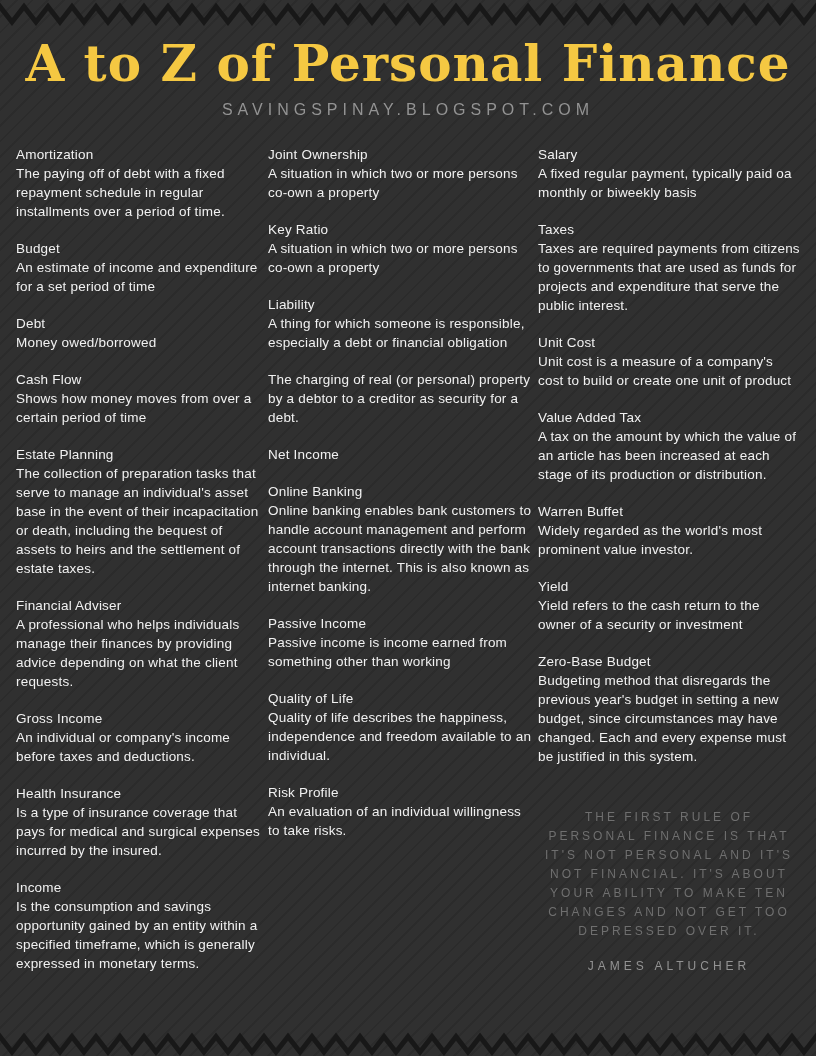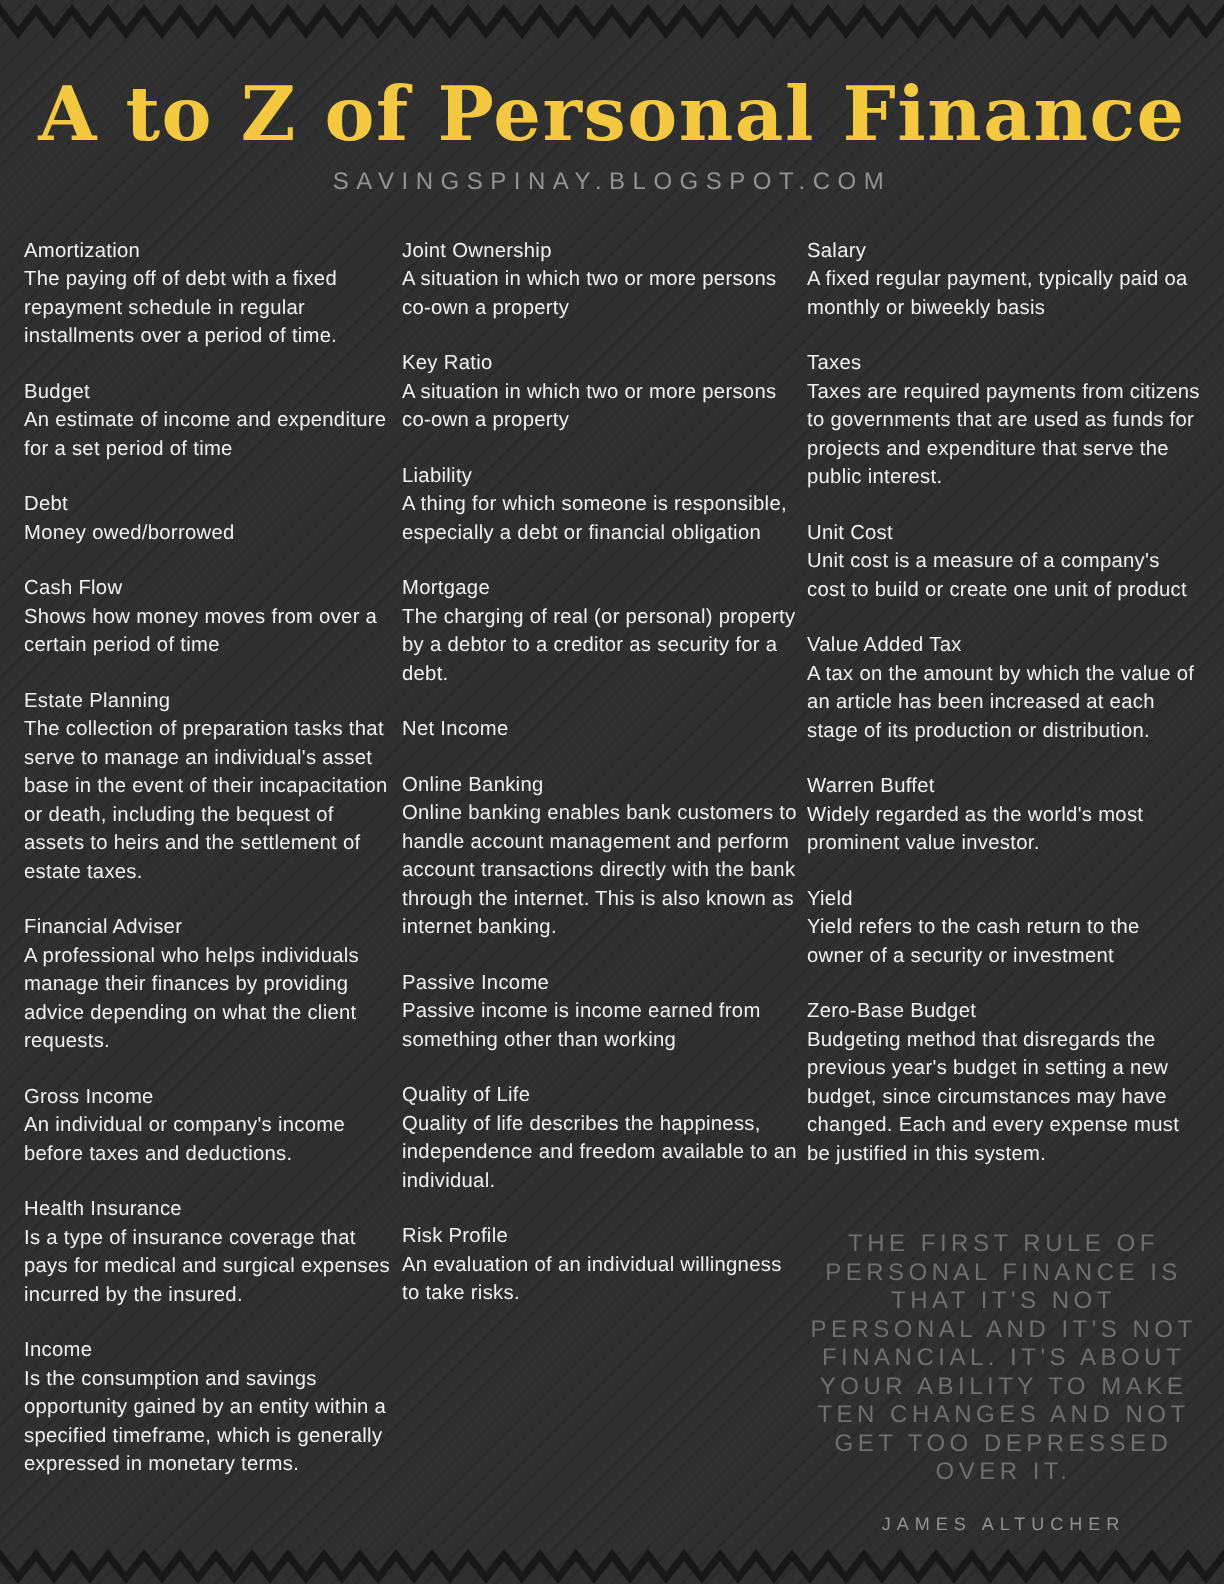--- a/index.html
+++ b/index.html
@@ -21,21 +21,21 @@
   .zigzag {
     position: absolute;
     left: 0;
     width: 816px;
     height: 26px;
     display: block;
   }
   .zigzag.top { top: 0; }
   .zigzag.bottom { bottom: 0; }
   .header {
-    padding-top: 50px;
+    padding-top: 38px;
     text-align: center;
   }
   .title {
     font-family: "DejaVu Serif", "Liberation Serif", serif;
     font-weight: 700;
     font-size: 50px;
     line-height: 1.05;
     color: var(--accent, #f5c842);
     letter-spacing: 1px;
   }
@@ -66,21 +66,21 @@
     font-size: 13.5px;
     line-height: 19px;
     letter-spacing: 0.2px;
     color: var(--text, #f1f1f1);
   }
   .quote-block {
     margin-top: 42px;
     text-align: center;
   }
   .quote-text {
-    font-size: 16px;
+    font-size: 12px;
     line-height: 19px;
     letter-spacing: 3px;
     color: var(--muted, #6f6f6f);
     text-transform: uppercase;
   }
   .quote-attribution {
     margin-top: 18px;
     font-size: 12px;
     letter-spacing: 4px;
     color: var(--muted-strong, #9a9a9a);
@@ -152,21 +152,20 @@
         </div>
         <div class="entry">
           <div class="term">Key Ratio</div>
           <div class="definition">A situation in which two or more persons co-own a property</div>
         </div>
         <div class="entry">
           <div class="term">Liability</div>
           <div class="definition">A thing for which someone is responsible, especially a debt or financial obligation</div>
         </div>
         <div class="entry">
-          <div class="term">Mortgage</div>
           <div class="definition">The charging of real (or personal) property by a debtor to a creditor as security for a debt.</div>
         </div>
         <div class="entry">
           <div class="term">Net Income</div>
         </div>
         <div class="entry">
           <div class="term">Online Banking</div>
           <div class="definition">Online banking enables bank customers to handle account management and perform account transactions directly with the bank through the internet.  This is also known as internet banking.</div>
         </div>
         <div class="entry">

